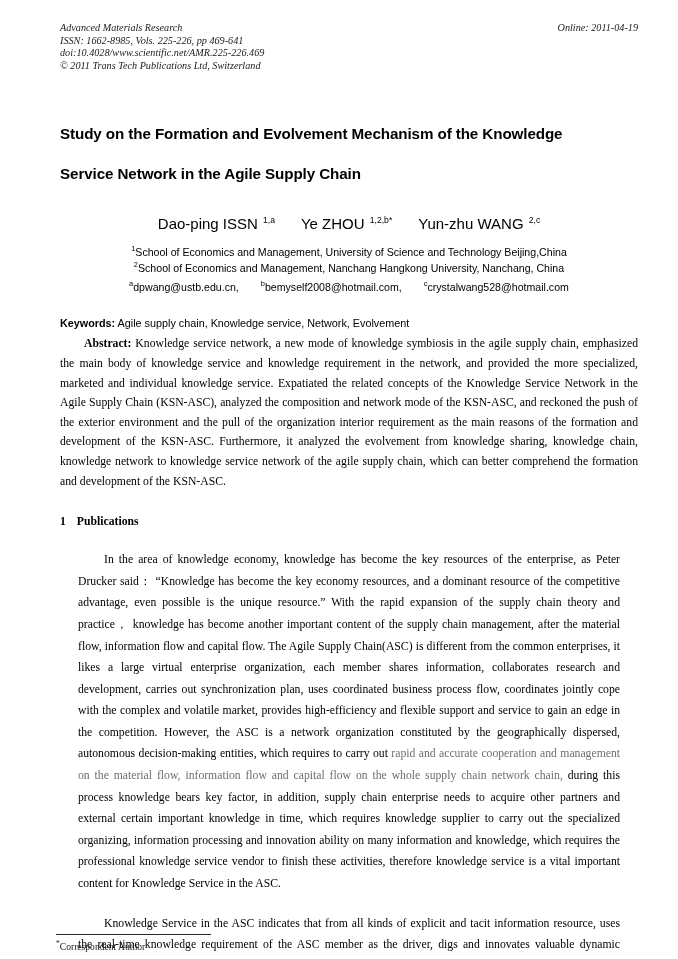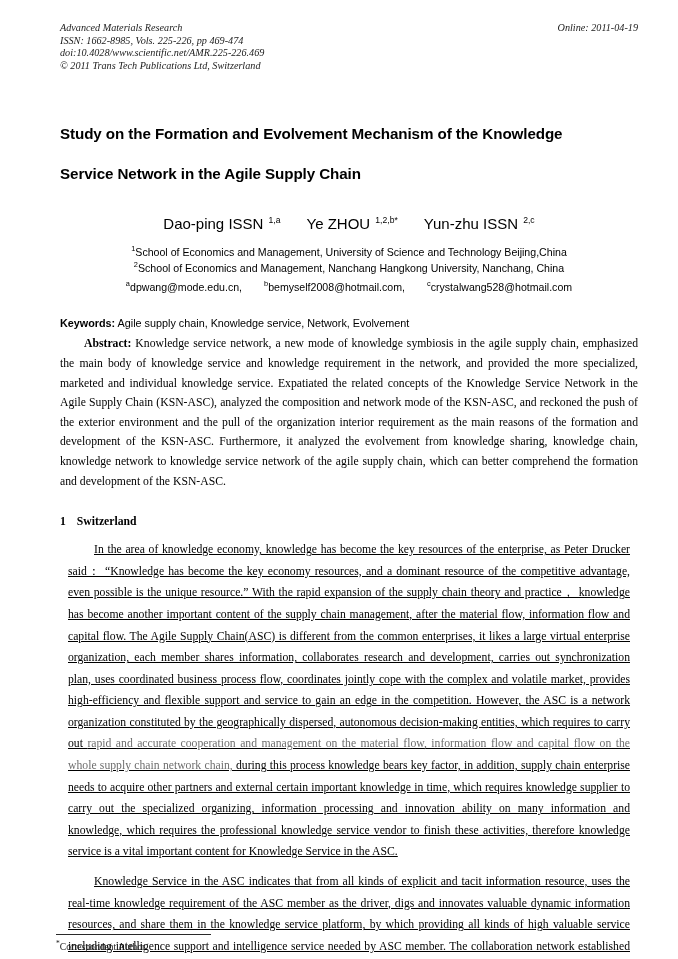--- a/index.html
+++ b/index.html
@@ -140,22 +140,21 @@
   .section-head .num { margin-right: 11px; }
 
   
   .para {
     font-family: "Liberation Serif", serif;
     font-size: 11.7px;
     line-height: 21.6px;
     text-align: justify;
     text-justify: inter-word;
     text-indent: 26px;
-    margin: 8px;
-    text-decoration: underline;
+    margin: 18px;
   }
   .para .dim { color: #6e6e6e; }
 
   
   .footnote-area {
     position: absolute;
     left: 56px;
     top: 934px;
     width: 578px;
   }
@@ -179,53 +178,53 @@
 </style>
 </head>
 <body>
 
 <div class="page">
   <div class="content">
 
     <div class="masthead">
       <div class="masthead-left">
         <div class="masthead-line">Advanced Materials Research</div>
-        <div class="masthead-line">ISSN: 1662-8985, Vols. 225-226, pp 469-474</div>
+        <div class="masthead-line">ISSN: 1662-8985, Vols. 225-226, pp 469-641</div>
         <div class="masthead-line">doi:10.4028/www.scientific.net/AMR.225-226.469</div>
         <div class="masthead-line">© 2011 Trans Tech Publications Ltd, Switzerland</div>
       </div>
       <div class="masthead-right">Online: 2011-04-19</div>
     </div>
 
     <div class="title-block">
       <div>Study on the Formation and Evolvement Mechanism of the Knowledge</div>
       <div class="title-line-2">Service Network in the Agile Supply Chain</div>
     </div>
 
-    <div class="authors"><span class="author"><span>Dao-ping ISSN </span><sup>1,a</sup></span><span class="author"><span>Ye ZHOU </span><sup>1,2,b*</sup></span><span class="author"><span>Yun-zhu ISSN </span><sup>2,c</sup></span></div>
+    <div class="authors"><span class="author"><span>Dao-ping ISSN </span><sup>1,a</sup></span><span class="author"><span>Ye ZHOU </span><sup>1,2,b*</sup></span><span class="author"><span>Yun-zhu WANG </span><sup>2,c</sup></span></div>
 
     <div class="affils">
         <div><sup>1</sup><span>School of Economics and Management, University of Science and Technology Beijing,China</span></div>
         <div><sup>2</sup><span>School of Economics and Management, Nanchang Hangkong University, Nanchang, China</span></div>
       </div>
 
-    <div class="emails"><span class="email-item"><sup>a</sup><span>dpwang@mode.edu.cn,</span></span><span class="email-item"><sup>b</sup><span>bemyself2008@hotmail.com,</span></span><span class="email-item"><sup>c</sup><span>crystalwang528@hotmail.com</span></span></div>
+    <div class="emails"><span class="email-item"><sup>a</sup><span>dpwang@ustb.edu.cn,</span></span><span class="email-item"><sup>b</sup><span>bemyself2008@hotmail.com,</span></span><span class="email-item"><sup>c</sup><span>crystalwang528@hotmail.com</span></span></div>
 
     <div class="keywords">
       <span class="lbl">Keywords:</span>
       <span>Agile supply chain, Knowledge service, Network, Evolvement</span>
     </div>
 
     <div class="abstract">
       <span class="lbl">Abstract:</span>
       <span>Knowledge service network, a new mode of knowledge symbiosis in the agile supply chain, emphasized the main body of knowledge service and knowledge requirement in the network, and provided the more specialized, marketed and individual knowledge service. Expatiated the related concepts of the Knowledge Service Network in the Agile Supply Chain (KSN-ASC), analyzed the composition and network mode of the KSN-ASC, and reckoned the push of the exterior environment and the pull of the organization interior requirement as the main reasons of the formation and development of the KSN-ASC. Furthermore, it analyzed the evolvement from knowledge sharing, knowledge chain, knowledge network to knowledge service network of the agile supply chain, which can better comprehend the formation and development of the KSN-ASC.</span>
     </div>
 
     <div class="section-head">
-      <span class="num">1</span><span>Switzerland</span>
+      <span class="num">1</span><span>Publications</span>
     </div>
 
     <div>
         <p class="para"><span>In the area of knowledge economy, knowledge has become the key resources of the enterprise, as Peter Drucker said： “Knowledge has become the key economy resources, and a dominant resource of the competitive advantage, even possible is the unique resource.” With the rapid expansion of the supply chain theory and practice， knowledge has become another important content of the supply chain management, after the material flow, information flow and capital flow. The Agile Supply Chain(ASC) is different from the common enterprises, it likes a large virtual enterprise organization, each member shares information, collaborates research and development, carries out synchronization plan, uses coordinated business process flow, coordinates jointly cope with the complex and volatile market, provides high-efficiency and flexible support and service to gain an edge in the competition. However, the ASC is a network organization constituted by the geographically dispersed, autonomous decision-making entities, which requires to carry out </span><span class="dim">rapid and accurate cooperation and management on the material flow, information flow and capital flow on the whole supply chain network chain, </span><span>during this process knowledge bears key factor, in addition, supply chain enterprise needs to acquire other partners and external certain important knowledge in time, which requires knowledge supplier to carry out the specialized organizing, information processing and innovation ability on many information and knowledge, which requires the professional knowledge service vendor to finish these activities, therefore knowledge service is a vital important content for Knowledge Service in the ASC.</span></p>
         <p class="para"><span>Knowledge Service in the ASC indicates that from all kinds of explicit and tacit information resource, uses the real-time knowledge requirement of the ASC member as the driver, digs and innovates valuable dynamic information resources, and share them in the knowledge service platform, by which providing all kinds of high valuable service including intelligence support and intelligence service needed by ASC member. The collaboration network established by the</span></p>
       </div>
 
   </div>
 
   <div class="footnote-area">

